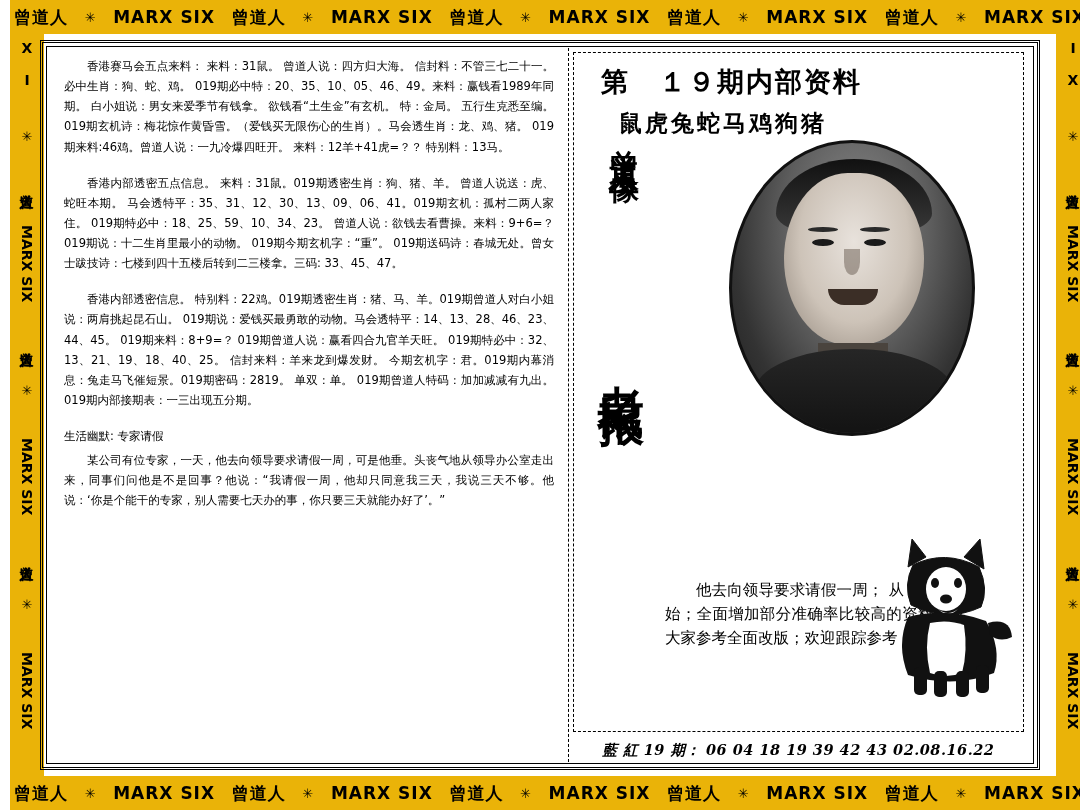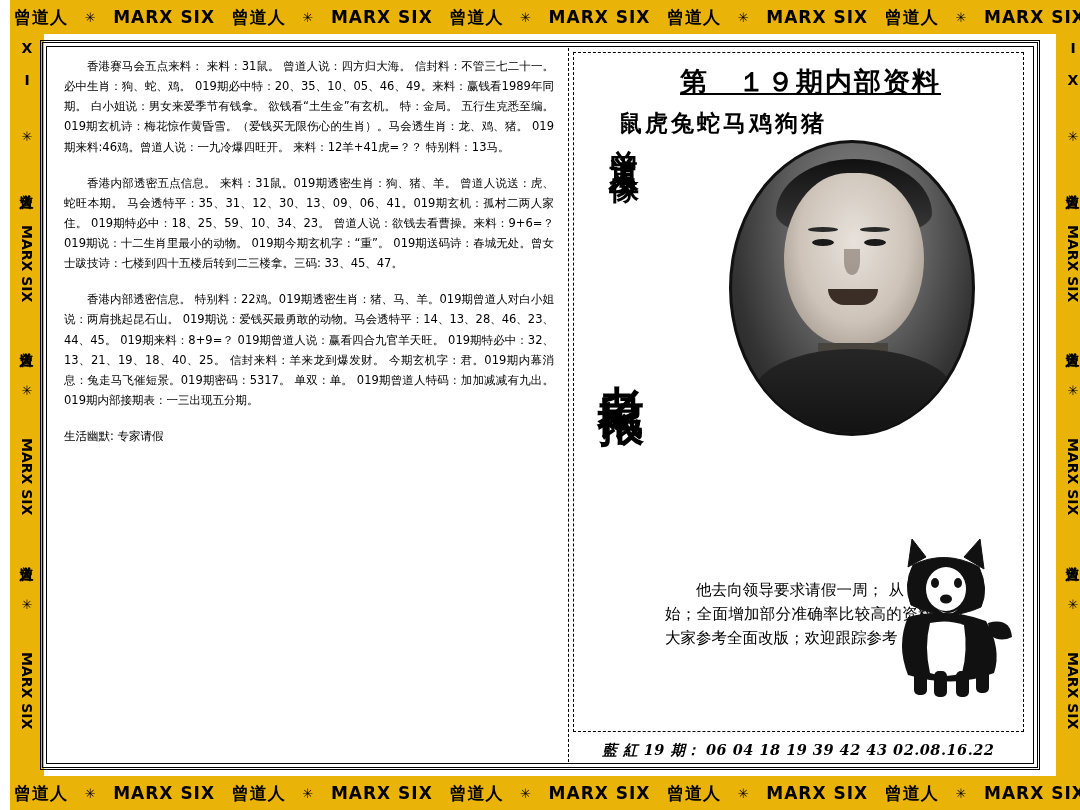--- a/index.html
+++ b/index.html
@@ -77,27 +77,25 @@
     box-sizing:border-box;
     padding:6px 8px 0 10px;
   }
   .rc-frame{
     position:absolute;left:4px;top:4px;right:4px;bottom:30px;
     border:1px dashed #000;
     pointer-events:none;
   }
   .title-main{
     position:relative;
-    text-align:center;
     font-size:27px;
     font-weight:bold;
     letter-spacing:2px;
     margin:10px 0 0 22px;
     font-family:"DejaVu Sans","Liberation Sans",sans-serif;
-    text-decoration:underline;
   }
   .zodiac-row{
     position:relative;
     font-size:23px;
     font-weight:bold;
     letter-spacing:3px;
     margin:8px 0 0 40px;
   }
   .vert-title{
     position:absolute;left:16px;top:78px;
@@ -261,22 +259,23 @@
     </div>
   </div>
 
   <div class="frame"></div>
 
   <div class="inner">
 
     <div class="left-col">
       <p class="para">香港赛马会五点来料： 来料：31鼠。 曾道人说：四方归大海。 信封料：不管三七二十一。 必中生肖：狗、蛇、鸡。 019期必中特：20、35、10、05、46、49。来料：赢钱看1989年同期。 白小姐说：男女来爱季节有钱拿。 欲钱看“土生金”有玄机。 特：金局。 五行生克悉至编。 019期玄机诗：梅花惊作黄昏雪。（爱钱买无限伤心的生肖）。马会透生肖：龙、鸡、猪。 019期来料:46鸡。曾道人说：一九冷爆四旺开。 来料：12羊+41虎=？？ 特别料：13马。</p>
       <p class="para">香港内部透密五点信息。 来料：31鼠。019期透密生肖：狗、猪、羊。 曾道人说送：虎、蛇旺本期。 马会透特平：35、31、12、30、13、09、06、41。019期玄机：孤村二两人家住。 019期特必中：18、25、59、10、34、23。 曾道人说：欲钱去看曹操。来料：9+6=？ 019期说：十二生肖里最小的动物。 019期今期玄机字：“重”。 019期送码诗：春城无处。曾女士跋技诗：七楼到四十五楼后转到二三楼拿。三码: 33、45、47。</p>
-      <p class="para">香港内部透密信息。 特别料：22鸡。019期透密生肖：猪、马、羊。019期曾道人对白小姐说：两肩挑起昆石山。 019期说：爱钱买最勇敢的动物。马会透特平：14、13、28、46、23、44、45。 019期来料：8+9=？ 019期曾道人说：赢看四合九官羊天旺。 019期特必中：32、13、21、19、18、40、25。 信封来料：羊来龙到爆发财。 今期玄机字：君。019期内幕消息：兔走马飞催短景。019期密码：5317。 单双：单。 019期曾道人特码：加加减减有九出。019期内部接期表：一三出现五分期。</p>
+      <p class="para">香港内部透密信息。 特别料：22鸡。019期透密生肖：猪、马、羊。019期曾道人对白小姐说：两肩挑起昆石山。 019期说：爱钱买最勇敢的动物。马会透特平：14、13、28、46、23、44、45。 019期来料：8+9=？ 019期曾道人说：赢看四合九官羊天旺。 019期特必中：32、13、21、19、18、40、25。 信封来料：羊来龙到爆发财。 今期玄机字：君。019期内幕消息：兔走马飞催短景。019期密码：2819。 单双：单。 019期曾道人特码：加加减减有九出。019期内部接期表：一三出现五分期。</p>
       <p class="sect-title">生活幽默: 专家请假</p>
+      <p class="para">某公司有位专家，一天，他去向领导要求请假一周，可是他垂。头丧气地从领导办公室走出来，同事们问他是不是回事？他说：“我请假一周，他却只同意我三天，我说三天不够。他说：‘你是个能干的专家，别人需要七天办的事，你只要三天就能办好了’。”</p>
     </div>
 
     <div class="right-col">
       <div class="rc-frame"></div>
 
       <div class="title-main">第　１９期内部资料</div>
       <div class="zodiac-row">鼠虎兔蛇马鸡狗猪</div>
 
       <div class="vert-title">曾道人玉像</div>
       <div class="vert-title2">老鼠报</div>

